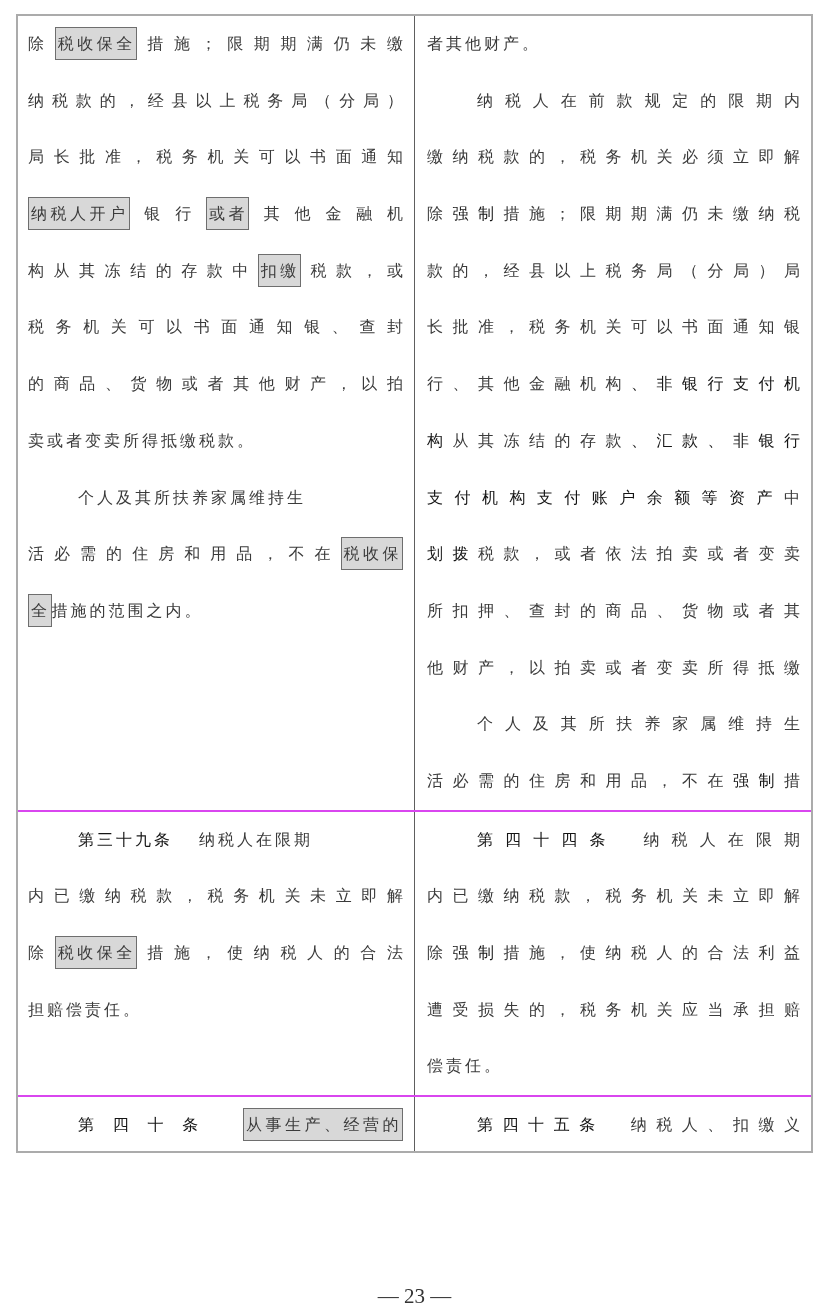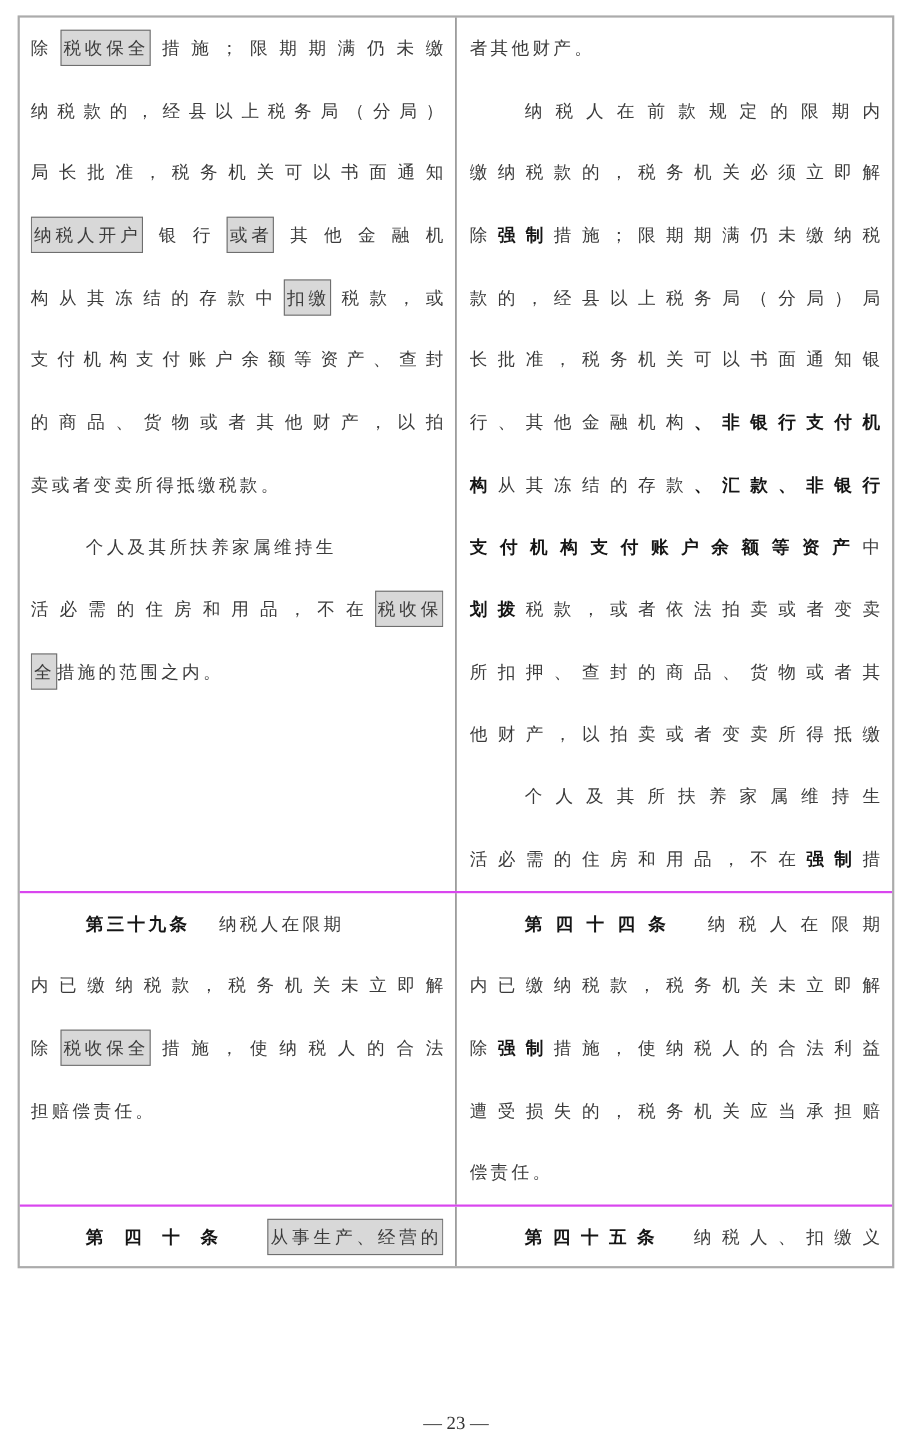--- a/index.html
+++ b/index.html
@@ -43,21 +43,21 @@
       letter-spacing: 0;
     }
     .line.a {
       text-align: center;
       text-align-last: left;
       letter-spacing: 3px;
     }
     .line.i { padding-left: 50px; }
     .b {
       font-family: "DejaVu Sans", "Liberation Sans", sans-serif;
-      font-weight: bold;
+      font-weight: normal;
       color: #151515;
     }
     .art { margin-right: 26px; }
     .h {
       display: inline-block;
       box-sizing: border-box;
       height: 33px;
       line-height: 31px;
       background: #d8d8d8;
       border: 1px solid #6e6e6e;
@@ -65,38 +65,38 @@
       letter-spacing: 3.5px;
       color: #3b3b3b;
     }
     .pnum {
       position: absolute;
       left: 0;
       top: 1284px;
       width: 829px;
       text-align: center;
       font-family: "Liberation Serif", "DejaVu Serif", serif;
-      font-size: 17px;
+      font-size: 21px;
       color: #333333;
     }
   </style>
 </head>
 <body>
 
 <div class="page">
   <div class="tbl">
 
     <div class="row">
       <div class="cell l">
         <div class="line j"><span>除</span><span class="h">税收保全</span><span>措施；限期期满仍未缴</span></div>
         <div class="line j"><span>纳税款的，经县以上税务局（分局）</span></div>
         <div class="line j"><span>局长批准，税务机关可以书面通知</span></div>
         <div class="line j"><span class="h">纳税人开户</span><span>银行</span><span class="h">或者</span><span>其他金融机</span></div>
         <div class="line j"><span>构从其冻结的存款中</span><span class="h">扣缴</span><span>税款，或</span></div>
-        <div class="line j"><span>支付机构支付账户余额等资产、查封</span></div>
+        <div class="line j"><span>税务机关可以书面通知银、查封</span></div>
         <div class="line j"><span>的商品、货物或者其他财产，以拍</span></div>
         <div class="line a"><span>卖或者变卖所得抵缴税款。</span></div>
         <div class="line a i"><span>个人及其所扶养家属维持生</span></div>
         <div class="line j"><span>活必需的住房和用品，不在</span><span class="h">税收保</span></div>
         <div class="line a"><span class="h">全</span><span>措施的范围之内。</span></div>
       </div>
       <div class="cell r">
         <div class="line a"><span>者其他财产。</span></div>
         <div class="line j i"><span>纳税人在前款规定的限期内</span></div>
         <div class="line j"><span>缴纳税款的，税务机关必须立即解</span></div>

